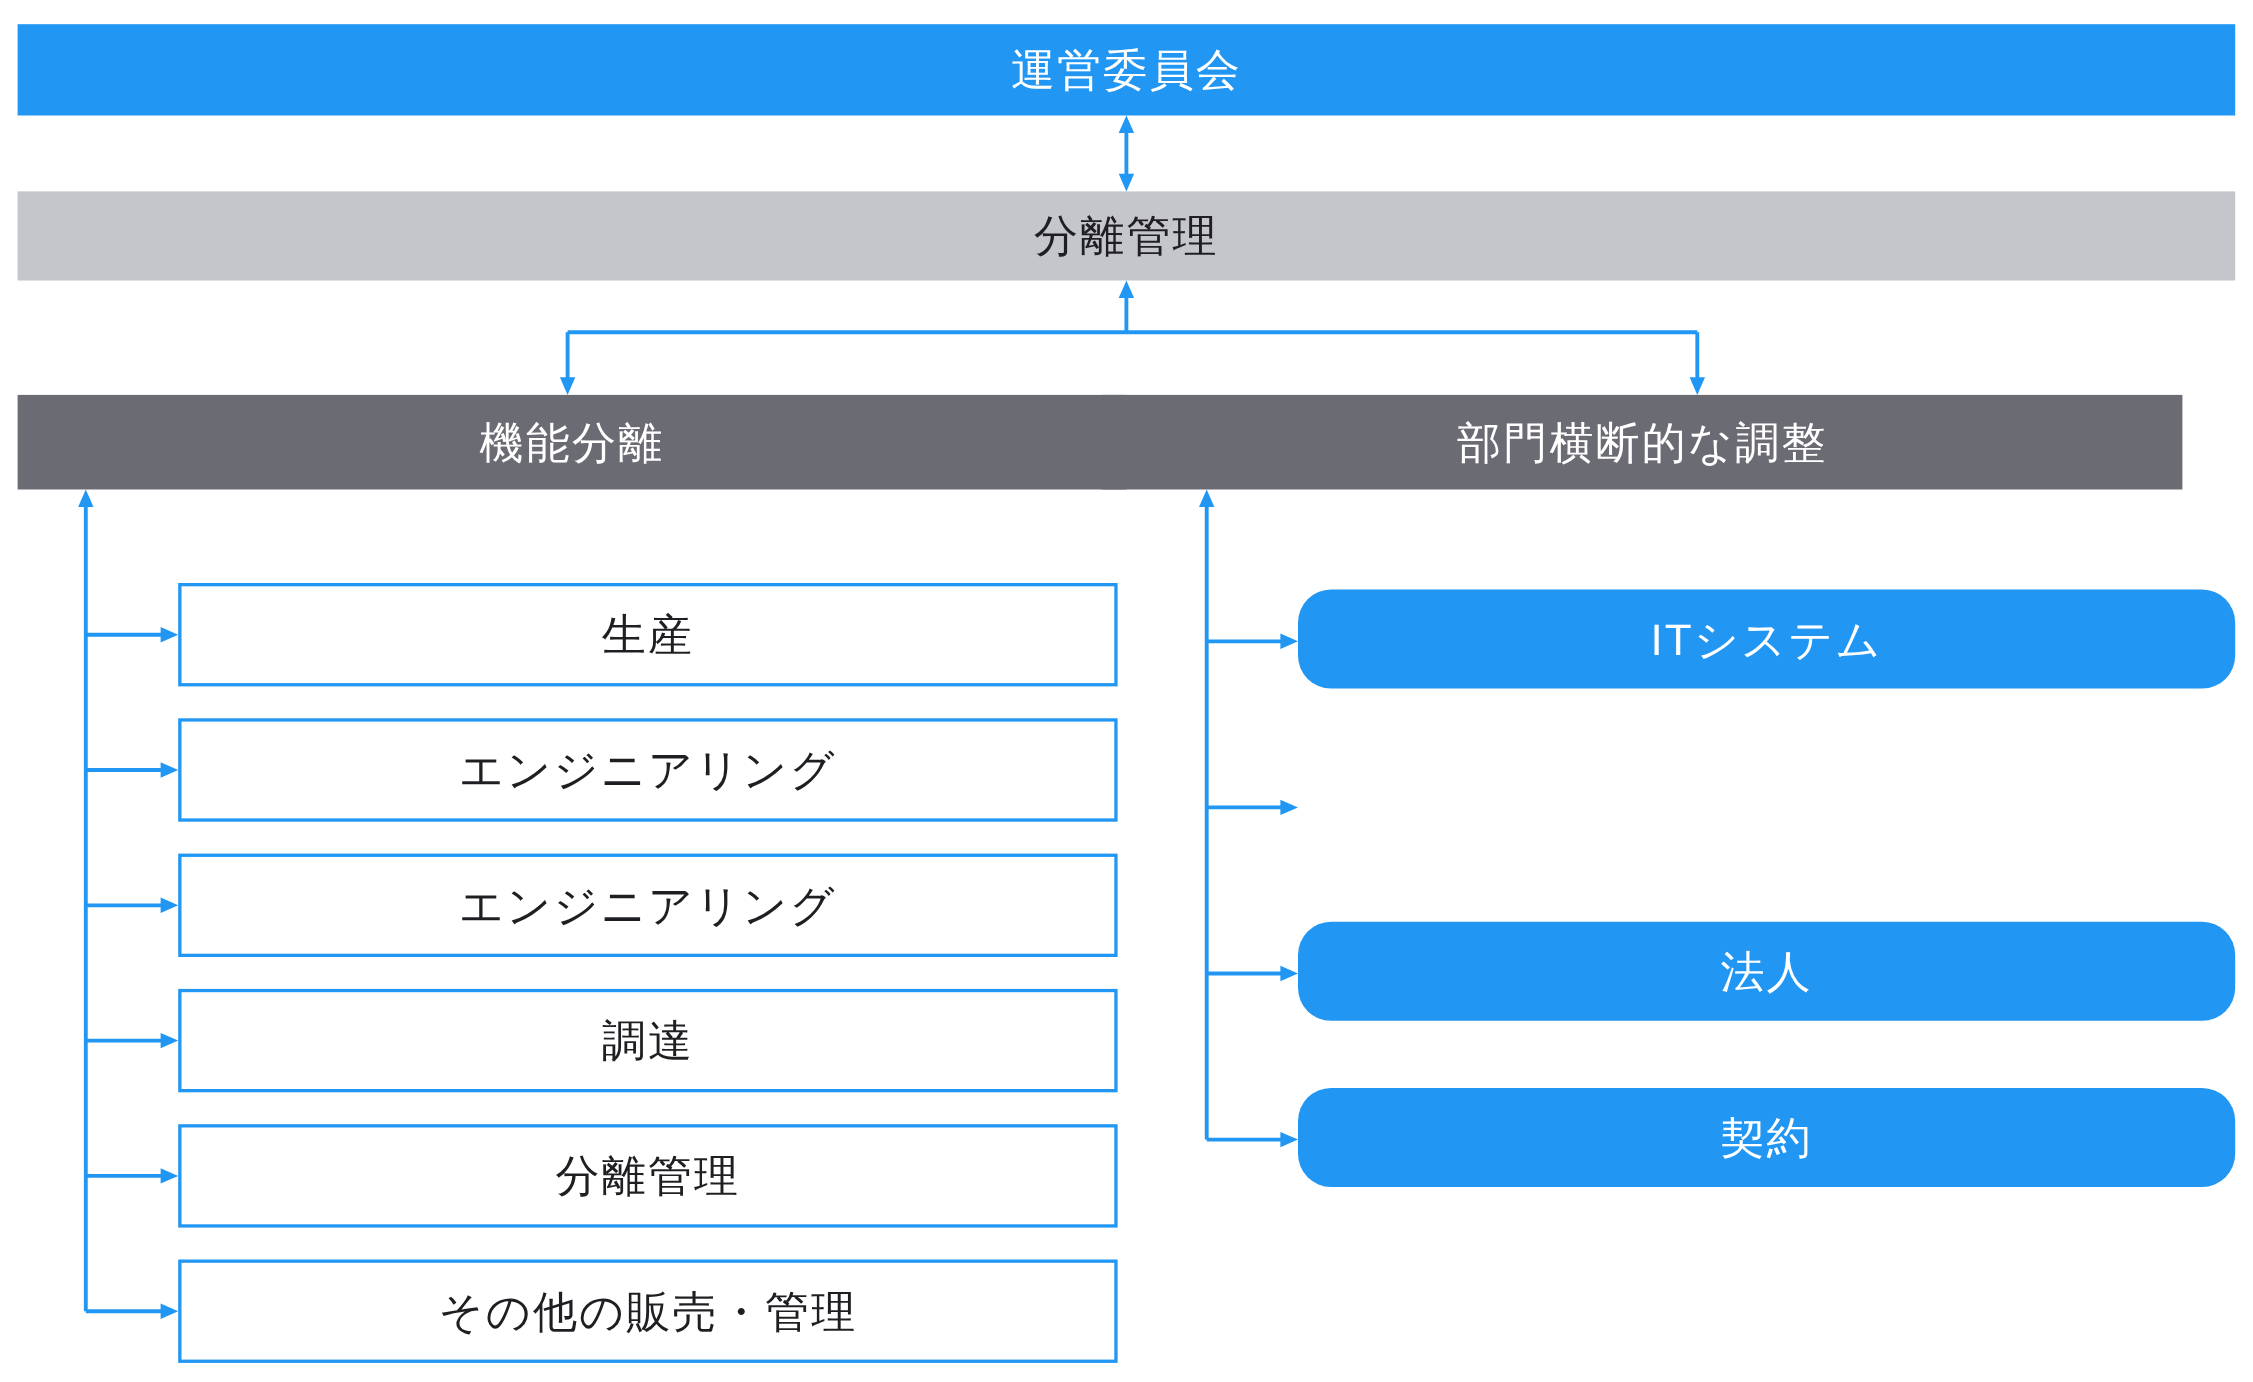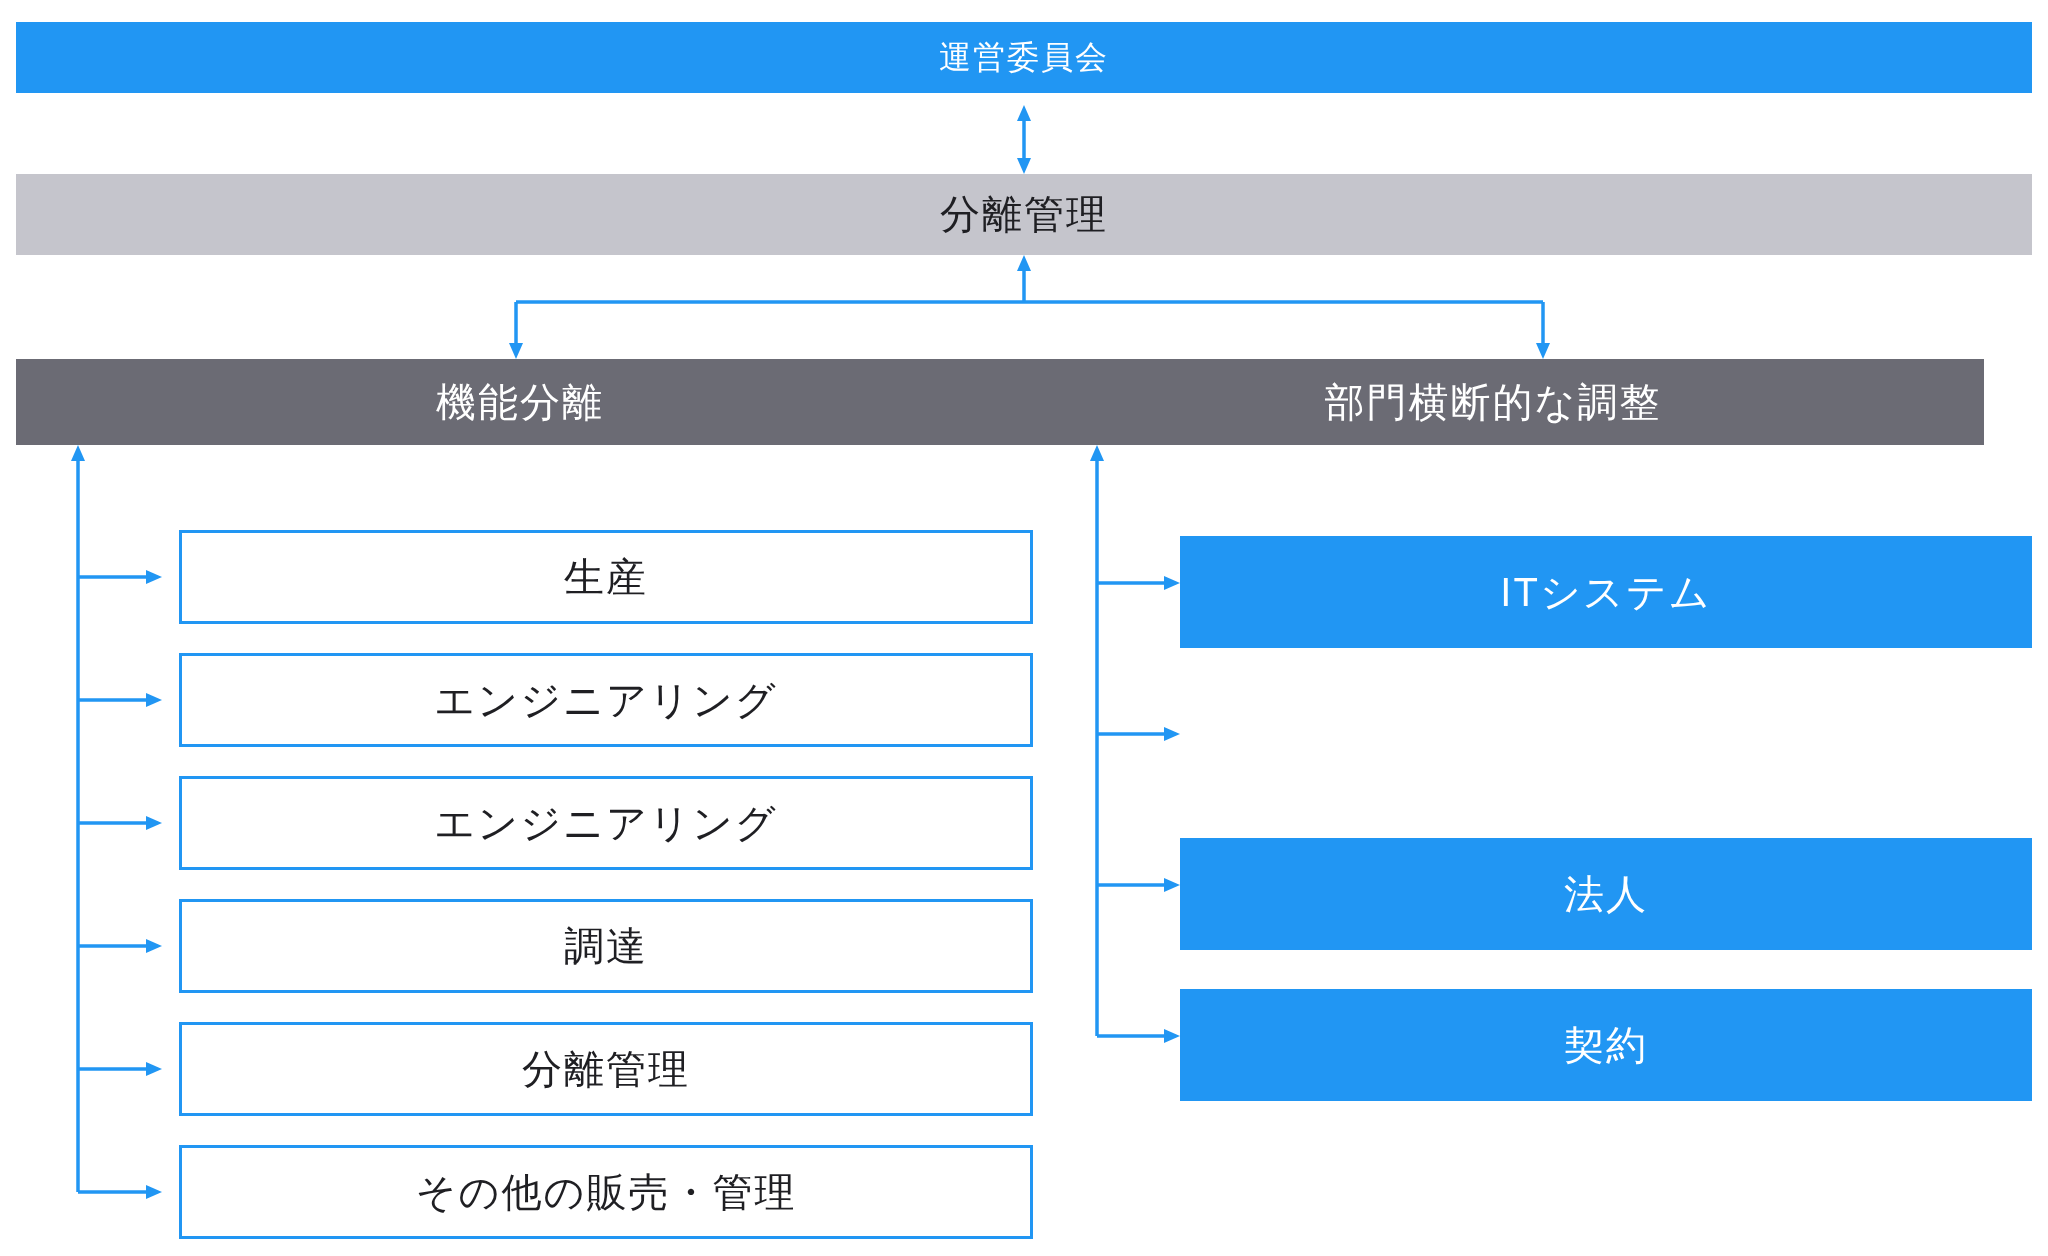--- a/index.html
+++ b/index.html
@@ -30,24 +30,24 @@
   .node{
     position:absolute;
     display:flex;
     align-items:center;
     justify-content:center;
     box-sizing:border-box;
     text-align:center;
     letter-spacing:2px;
   }
   .bar-blue{
-    left:16px;width:2016px;height:71px;
+    left:16px;width:2016px;height:83px;
     background:var(--accent-blue);
     color:var(--text-light);
-    font-size:32px;
+    font-size:40px;
   }
   .bar-gray{
     left:16px;width:2016px;height:81px;
     background:var(--light-gray);
     color:var(--text-dark);
     font-size:40px;
   }
   .hdr{
     height:86px;
     background:var(--dark-gray);
@@ -55,27 +55,27 @@
     font-size:40px;
   }
   .hdr-left{left:16px;width:1008px;}
   .hdr-right{left:1002px;width:982px;}
   .wbox{
     left:162px;width:854px;height:94px;
     background:var(--background);
     border:3px solid var(--accent-blue);
     color:var(--text-dark);
     font-size:40px;
-    margin-left:17px;
   }
   .bbox{
-    left:1180px;width:852px;height:112px;
+    left:1180px;width:852px;height:90px;
     background:var(--accent-blue);
     color:var(--text-light);
     font-size:40px;
+    border-radius:30px;
   }
 </style>
 </head>
 <body>
 
 <div class="canvas">
 
   <svg class="connectors" viewBox="0 0 2048 1256" aria-hidden="true">
 
     <g>

